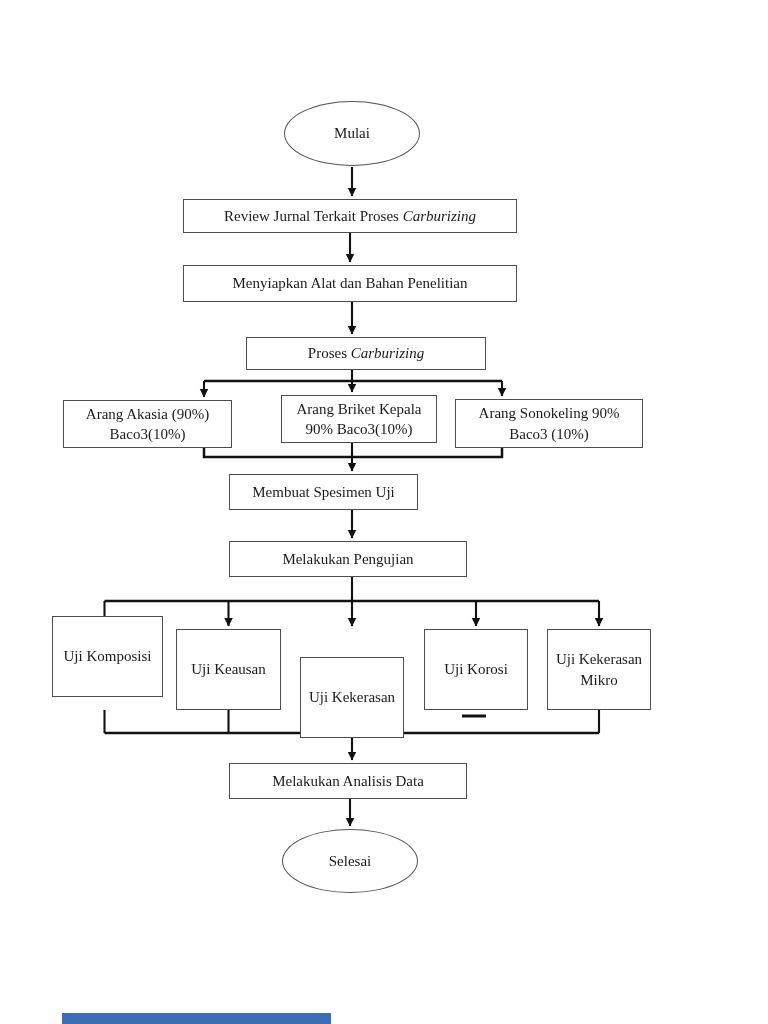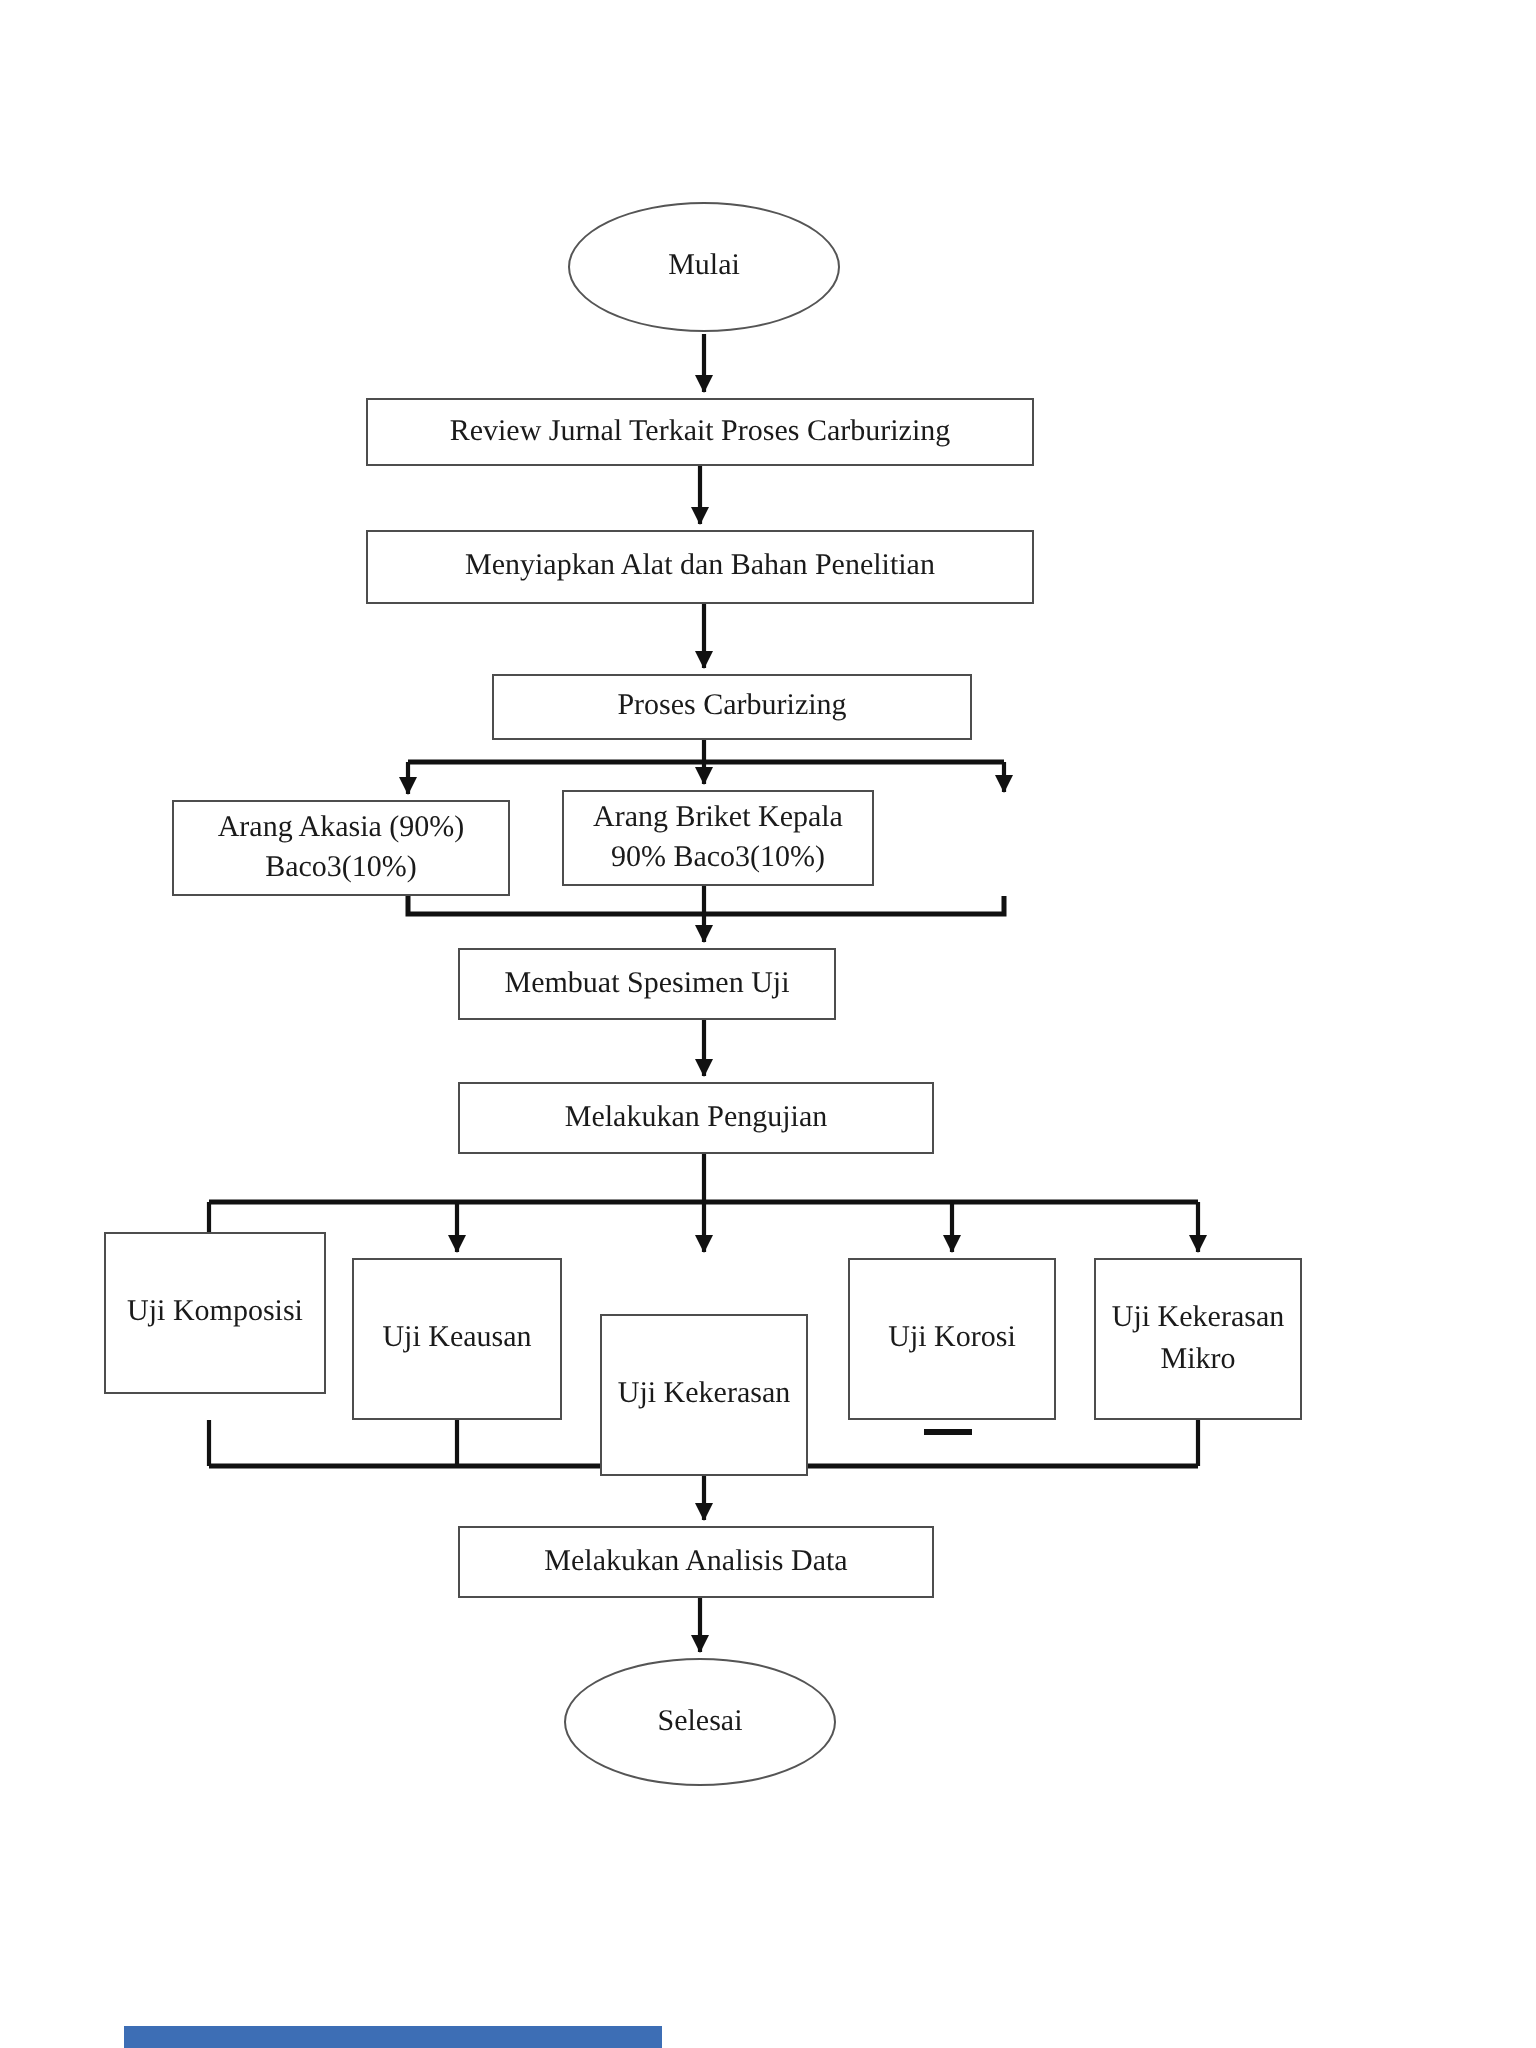--- a/index.html
+++ b/index.html
@@ -13,27 +13,27 @@
   .node{
     position:absolute;z-index:2;background:#ffffff;
     border:1.6px solid #4d4d4d;
     display:flex;flex-direction:column;align-items:center;justify-content:center;
     text-align:center;font-size:15px;line-height:1.35;color:#1a1a1a;
     box-sizing:border-box;padding:2px 4px;
   }
   .terminator{border-radius:50%;border:1.4px solid #555;}
   .node .lbl{display:block;}
   .inline-lbl{display:inline;}
-  .it{}
+  .it{font-style:italic;}
   
   #n-mulai    {left:284px;top:101px;width:136px;height:65px;text-align:right;}
   #n-review   {left:183px;top:199px;width:334px;height:34px;}
   #n-alat     {left:183px;top:265px;width:334px;height:37px;}
   #n-proses   {left:246px;top:337px;width:240px;height:33px;}
-  #n-arang1   {left:86px; top:400px;width:169px;height:48px;}
+  #n-arang1   {left:63px; top:400px;width:169px;height:48px;}
   #n-arang2   {left:281px;top:395px;width:156px;height:48px;}
   #n-arang3   {left:455px;top:399px;width:188px;height:49px;}
   #n-spesimen {left:229px;top:474px;width:189px;height:36px;}
   #n-pengujian{left:229px;top:541px;width:238px;height:36px;}
   #n-test1{left:52px; top:616px;width:111px;height:81px;}
   #n-test2{left:176px;top:629px;width:105px;height:81px;}
   #n-test3{left:300px;top:629px;width:104px;height:81px;margin-top:28px;}
   #n-test4{left:424px;top:629px;width:104px;height:81px;}
   #n-test5{left:547px;top:629px;width:104px;height:81px;}
   #n-analisis {left:229px;top:763px;width:238px;height:36px;}
@@ -110,20 +110,24 @@
   </div>
 
   <div class="node" id="n-arang1">
     <span class="lbl">Arang Akasia (90%)</span>
     <span class="lbl">Baco3(10%)</span>
   </div>
   <div class="node" id="n-arang2">
     <span class="lbl">Arang Briket Kepala</span>
     <span class="lbl">90% Baco3(10%)</span>
   </div>
+  <div class="node" id="n-arang3">
+    <span class="lbl">Arang Sonokeling 90%</span>
+    <span class="lbl">Baco3 (10%)</span>
+  </div>
 
   <div class="node" id="n-spesimen">
     <span class="lbl">Membuat Spesimen Uji</span>
   </div>
 
   <div class="node" id="n-pengujian">
     <span class="lbl">Melakukan Pengujian</span>
   </div>
 
   <div class="node" id="n-test1">

